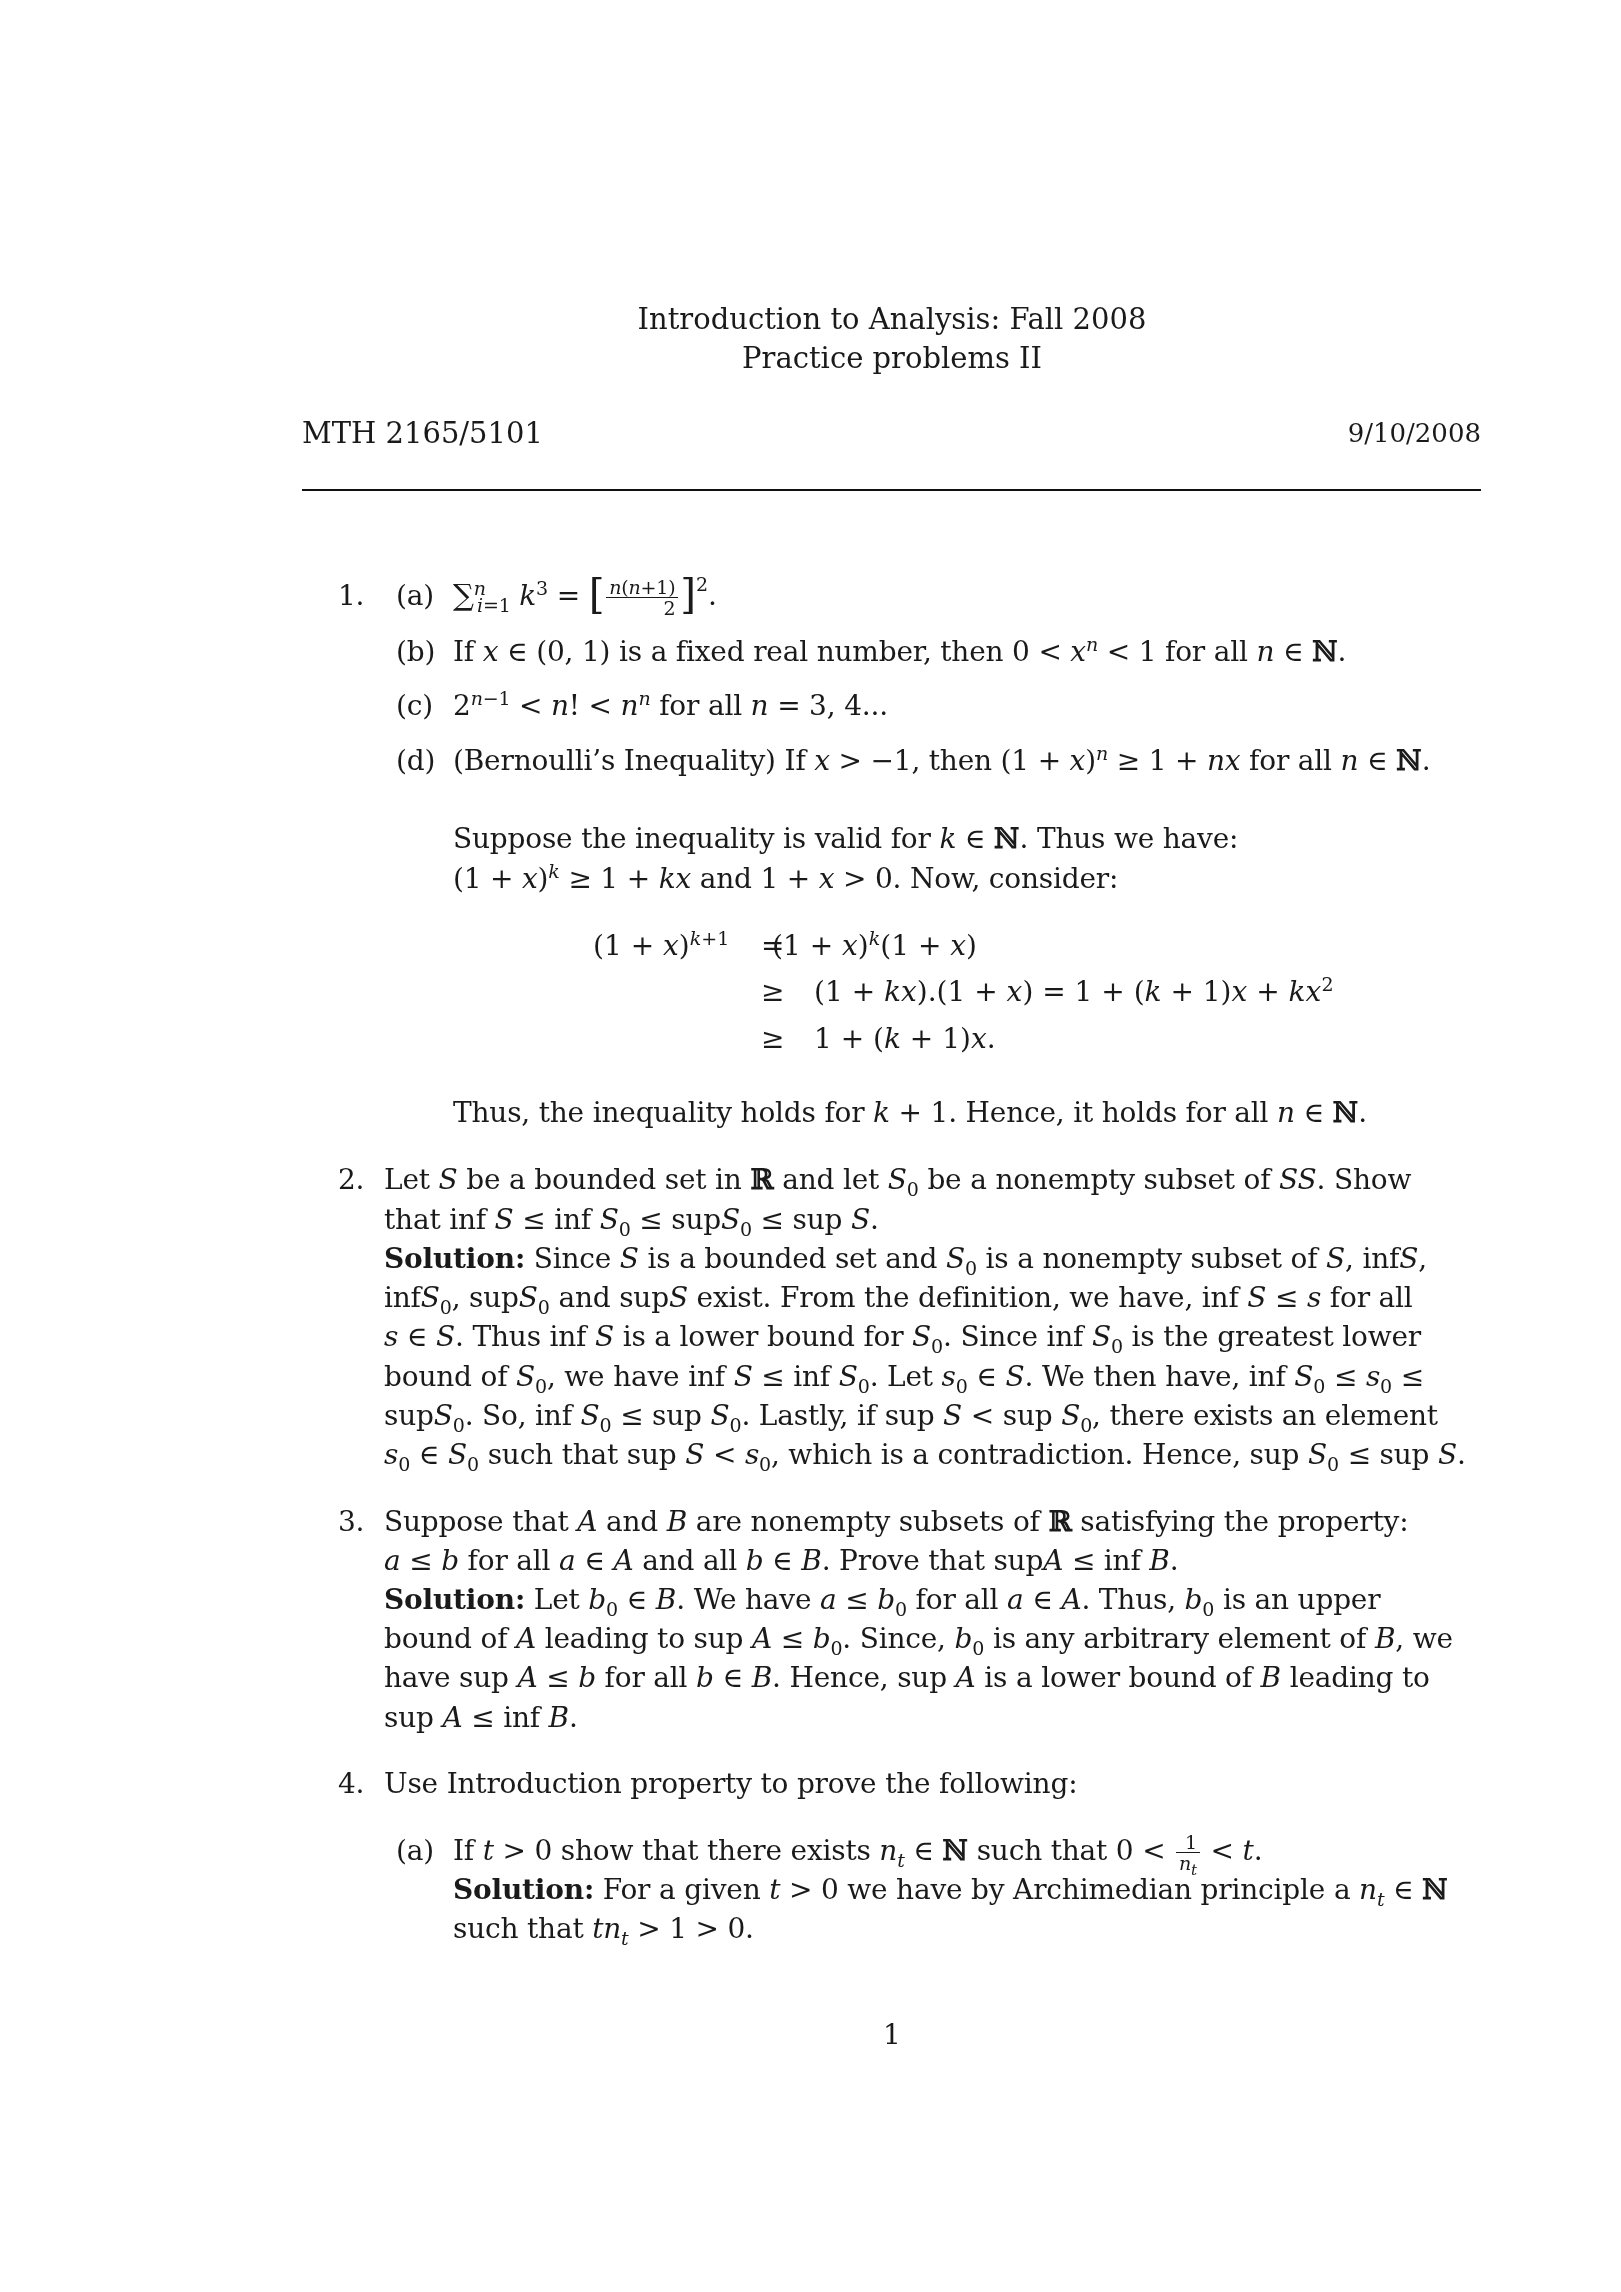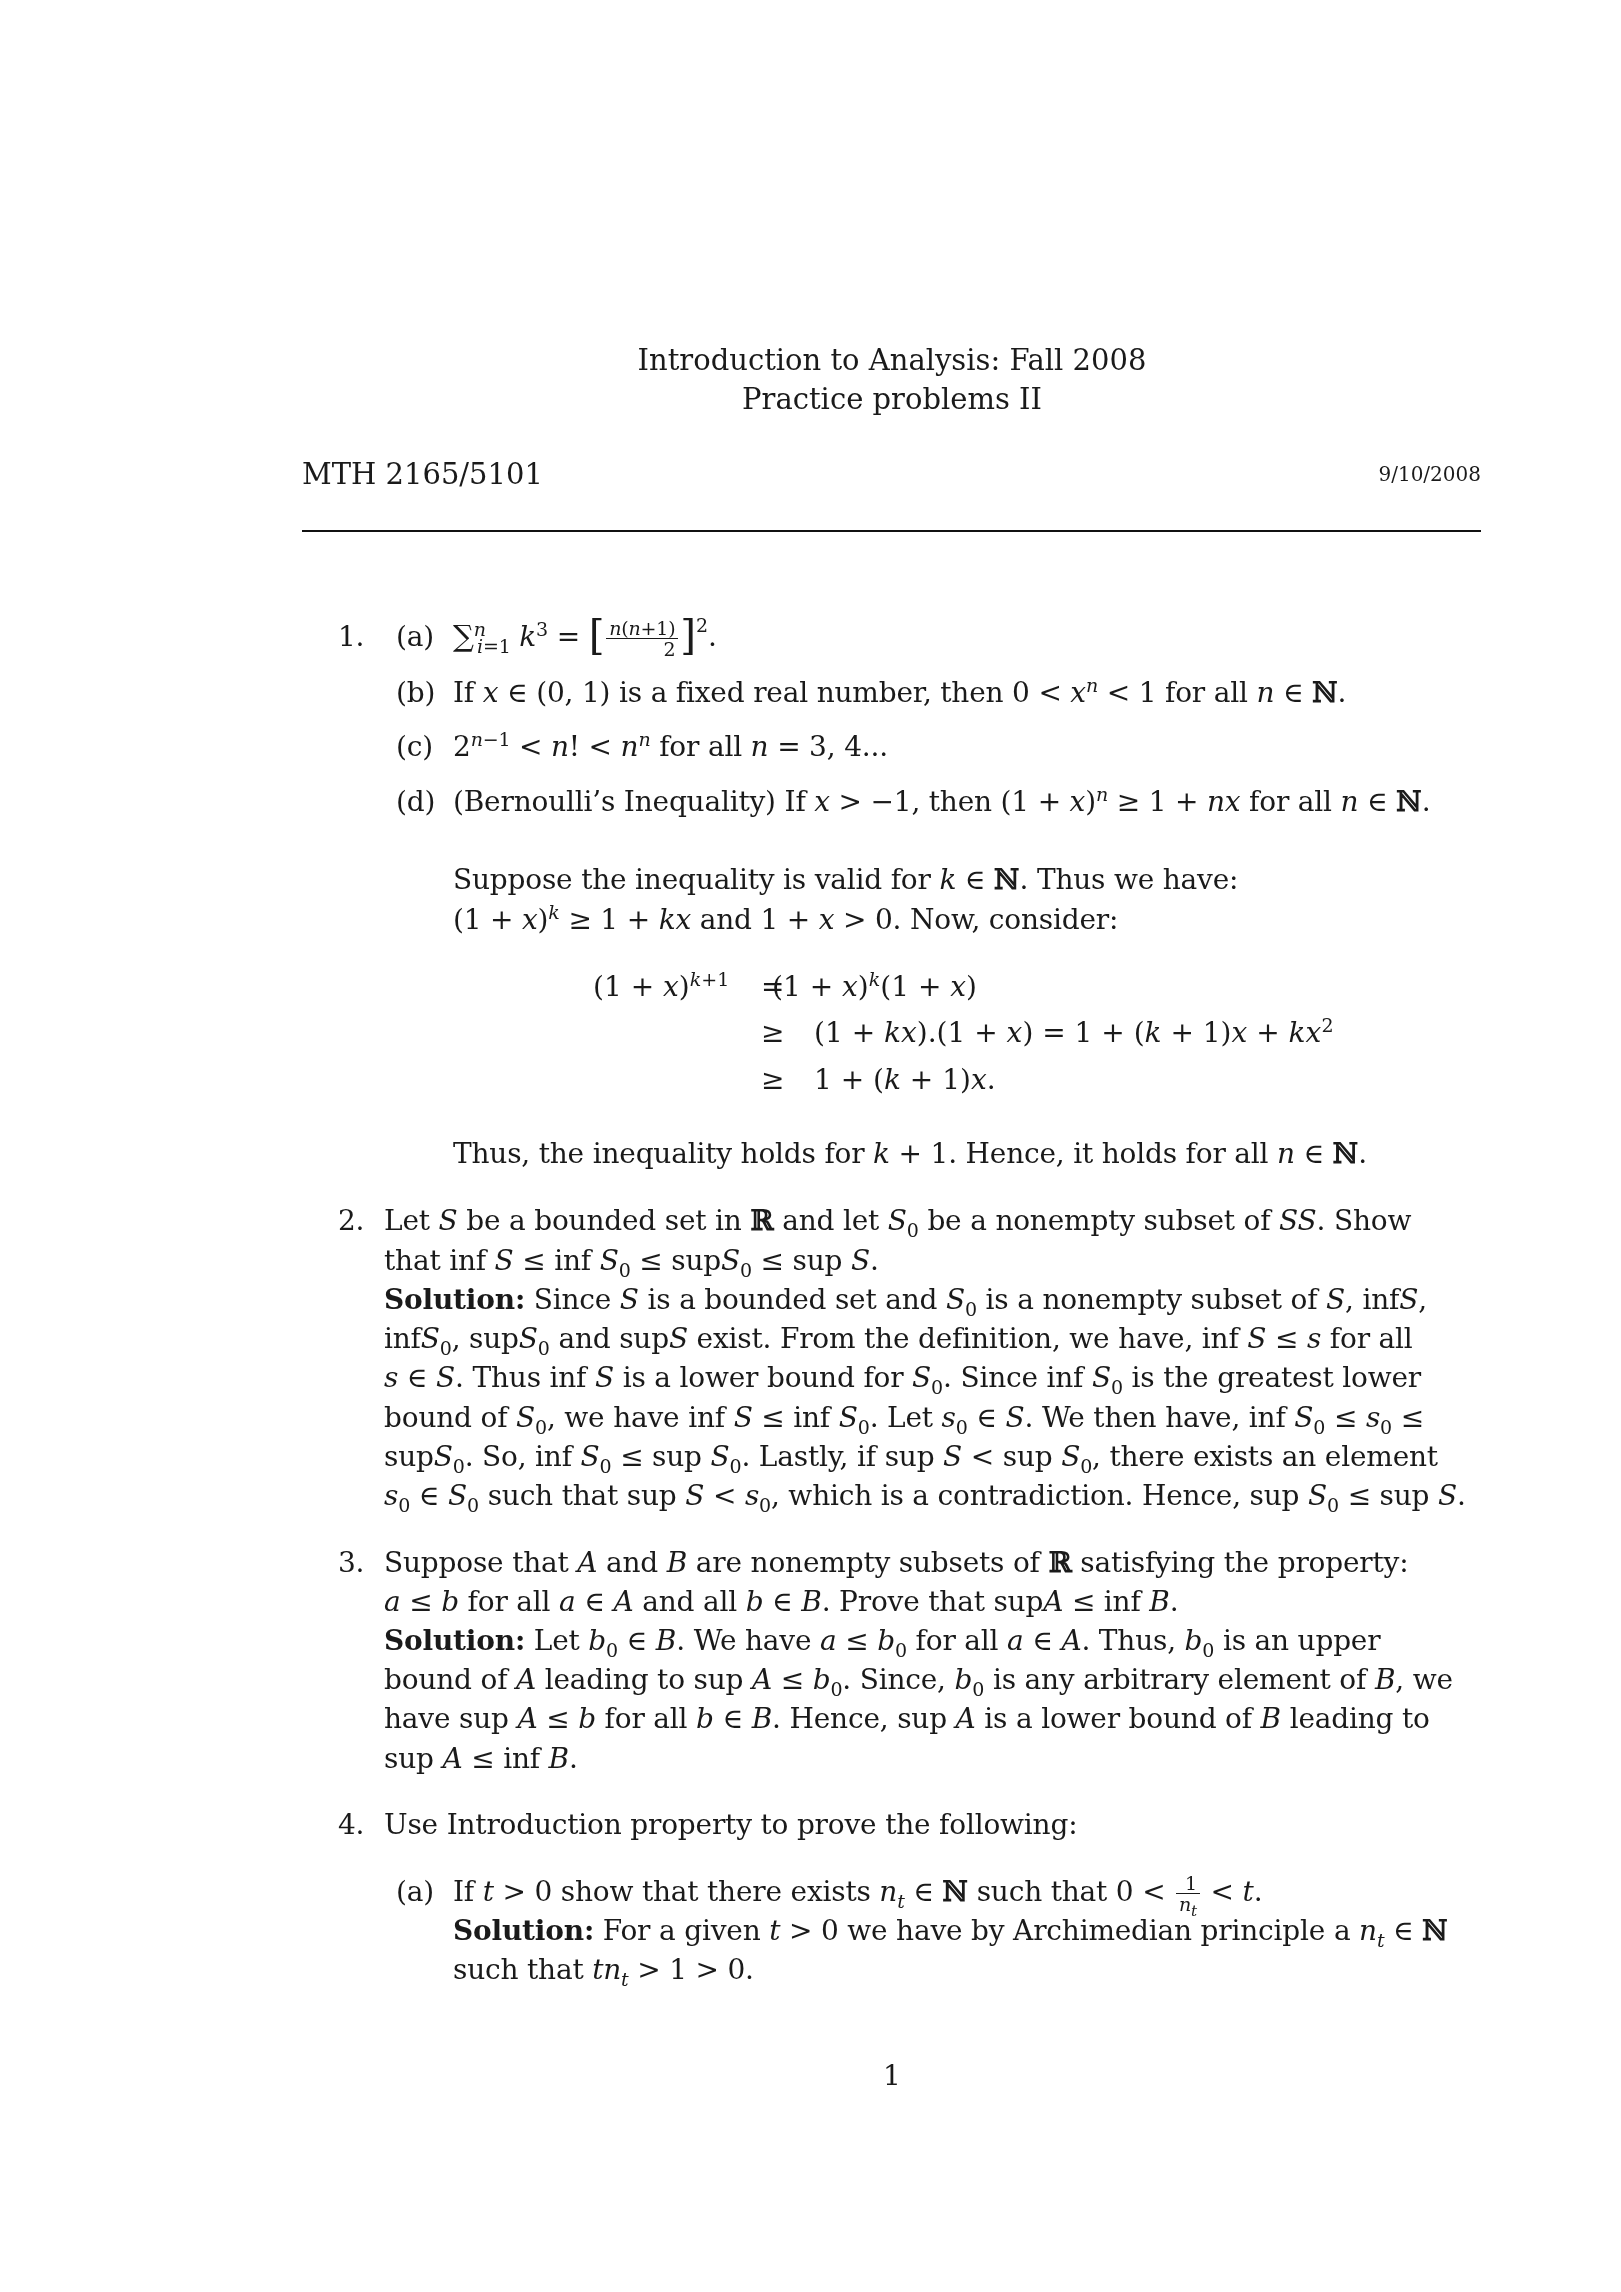--- a/index.html
+++ b/index.html
@@ -1,18 +1,18 @@
 <!DOCTYPE html>
 <html><head>
 <meta charset="utf-8">
 <style>
   html, body { margin: 0; padding: 0; background: #ffffff; }
   body { width: 1621px; height: 2293px; position: relative; overflow: hidden;
          font-family: "DejaVu Serif", "Liberation Serif", serif; color: #1a1a1a; }
-  .page { position: absolute; left: 0; top: 0; width: 1621px; height: 2221px; margin-top: 41px; }
+  .page { position: absolute; left: 0; top: 0; width: 1621px; height: 2221px; }
   .abs { position: absolute; white-space: nowrap; font-size: 28px; line-height: 39px; }
   .title { left: 0; width: 1784px; text-align: center; font-size: 29px; }
   .rule { position: absolute; left: 302px; width: 1179px; top: 489px; height: 2px; background: #111; }
   .line { position: absolute; white-space: nowrap; font-size: 28px; line-height: 39px; letter-spacing: -0.2px; }
   .b { font-weight: bold; }
   i { font-style: italic; }
   .bb { font-weight: bold; font-style: normal; }
   sup, sub { font-size: 0.68em; line-height: 0; }
   .frac { display: inline-block; vertical-align: middle; text-align: right; font-size: 0.68em; line-height: 1.05; margin: 0 2px; }
   .frac .num { display: block; border-bottom: 1.5px solid #1a1a1a; padding: 0 2.9px; }
@@ -22,21 +22,21 @@
   .pagenum { left: 0; width: 1784px; text-align: center; }
 </style>
 </head>
 <body>
 
 <div class="page">
 
   <div class="abs title" style="top:300px;">Introduction to Analysis: Fall 2008</div>
   <div class="abs title" style="top:339px;">Practice problems II</div>
   <div class="abs" style="top:414px; left:302px; font-size:29px;">MTH 2165/5101</div>
-  <div class="abs" style="top:414px; right:140px; font-size:20px;">9/10/2008</div>
+  <div class="abs" style="top:414px; right:140px; font-size:26px;">9/10/2008</div>
   <div class="rule"></div>
 
   <div class="line" style="top:576px; left:338px;">1.</div>
 
   <div class="line" style="top:576px; left:396px;">(a)</div>
   <div class="line" style="top:576px; left:453px;">
     <span style="font-size:1.05em;">∑</span><sup><i>n</i></sup><sub style="margin-left:-8.8px;"><i>i</i>=1</sub> <i>k</i><sup>3</sup> = <span class="bracket">[</span><span class="frac"><span class="num"><i>n</i>(<i>n</i>+1)</span><span class="den">2</span></span><span class="bracket">]</span><sup style="vertical-align:13.7px;">2</sup>.
   </div>
 
   <div class="line" style="top:632px; left:396px;">(b)</div>

